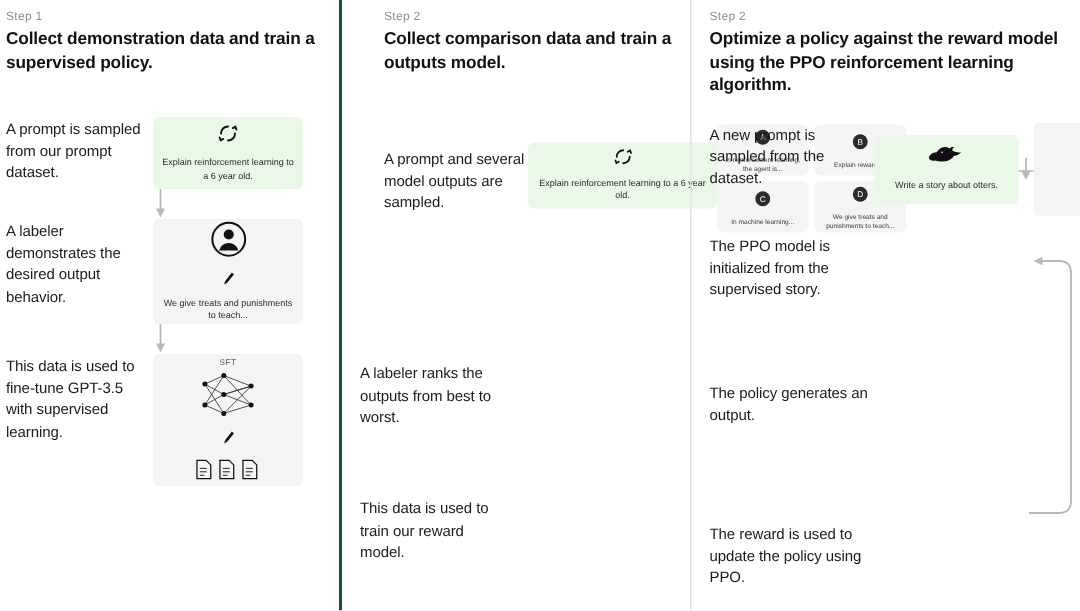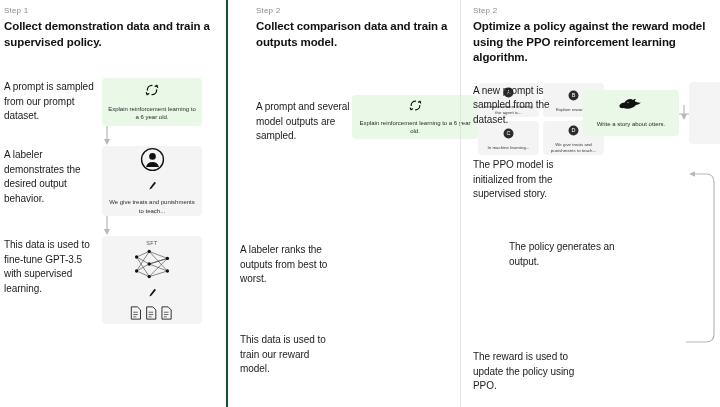--- a/index.html
+++ b/index.html
@@ -437,17 +437,17 @@
     </div>
 
     <span class="fb" style="right:2px;top:160px;">
       <svg width="34" height="200" viewBox="0 0 34 200">
         <path d="M2 182 h20 q8 0 8-8 V22 q0-8 -8-8 H10" fill="none" stroke="#b8b8b8" stroke-width="1.2"></path>
         <path d="M5 14 L11 11.2 L11 16.8 Z" fill="#b8b8b8"></path>
       </svg>
     </span>
 
     <div class="caption" style="position:absolute;left:12px;top:158px;width:110px;">The PPO model is initialized from the supervised story.</div>
-    <div class="caption" style="position:absolute;left:12px;top:240px;width:110px;margin-left:36px;">The policy generates an output.</div>
+    <div class="caption" style="position:absolute;left:12px;top:256px;width:110px;">The policy generates an output.</div>
     <div class="caption" style="position:absolute;left:12px;top:350px;width:110px;">The reward is used to update the policy using PPO.</div>
   </div>
 
 </div>
 
 </body></html>

